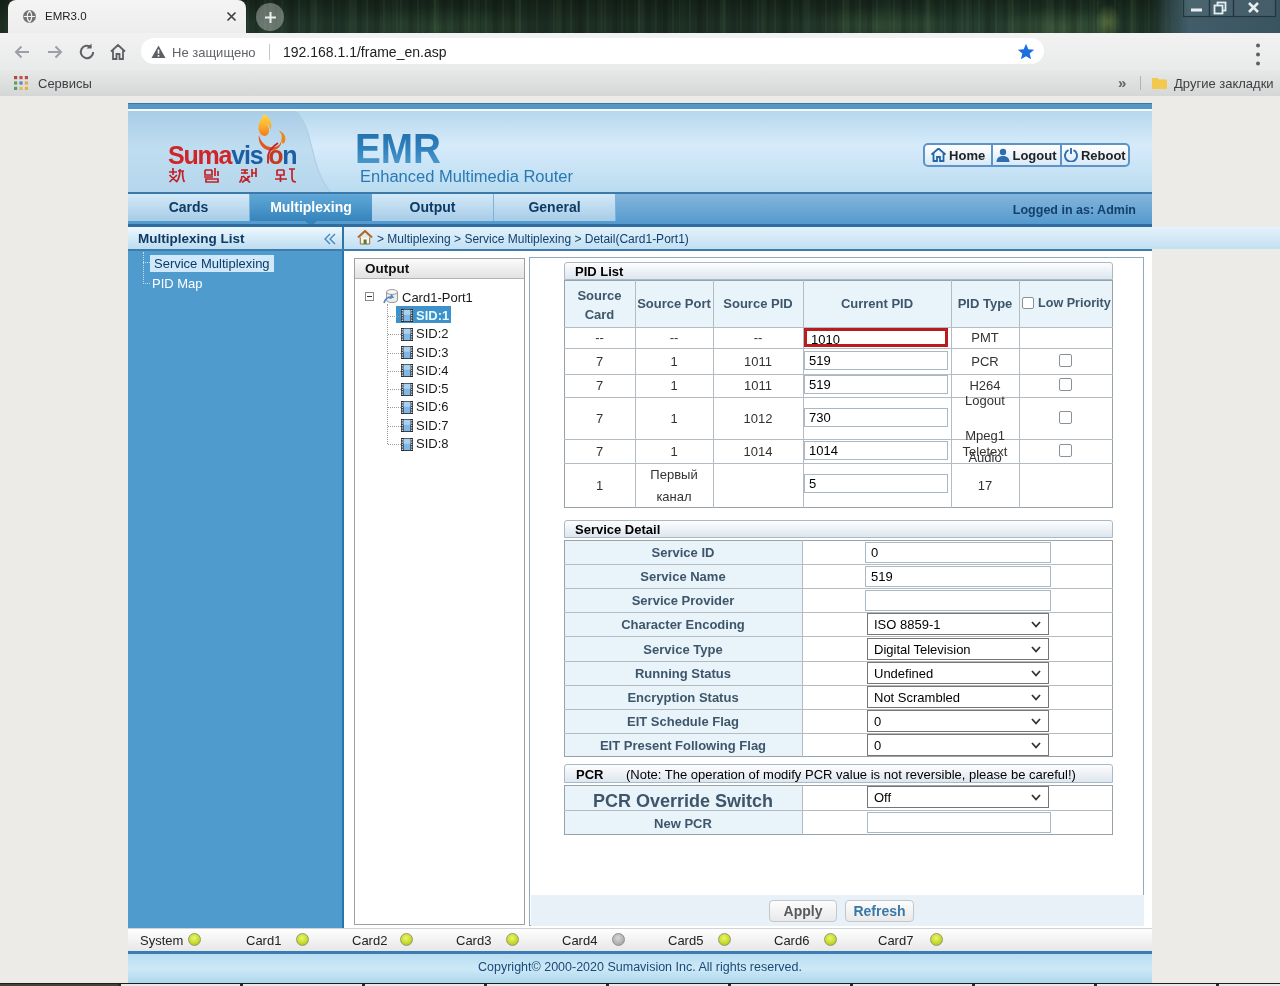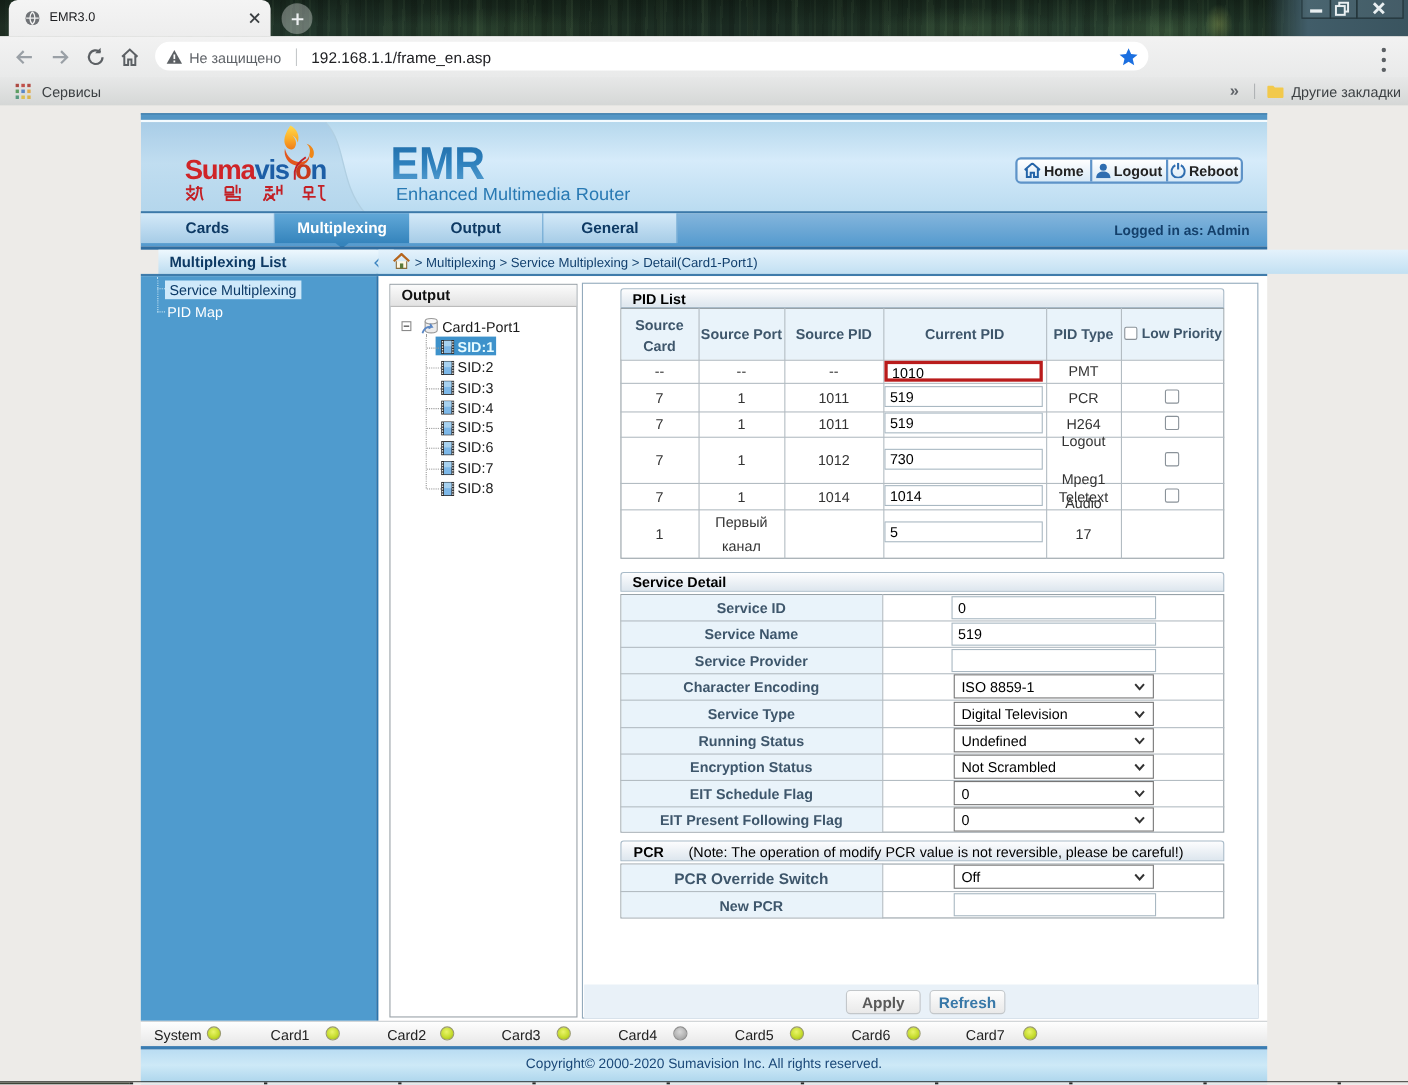--- a/index.html
+++ b/index.html
@@ -30,21 +30,21 @@
 
 #view { left:0; top:96px; width:1280px; height:890px; background:#edebe8; }
 #page { left:128px; top:7px; width:1024px; height:883px; }
 #topstrip { left:0; top:0; width:1024px; height:6px; background:#5496c5; border-top:1px solid #3a78a6; }
 #whiteline { left:0; top:6px; width:1024px; height:2px; background:#f4fbff; }
 #header { left:0; top:8px; width:1024px; height:81px; }
 #navline { left:0; top:89px; width:1024px; height:2px; background:#3c79a9; }
 #navbar { left:0; top:91px; width:1024px; height:30px; background:linear-gradient(#84b5dc,#549ace); }
 #navband { left:0; top:121px; width:1024px; height:3px; background:#2f6da0; }
 #row2 { left:0; top:124px; width:1024px; height:22px; }
-#sideheader { left:0; top:0; width:214px; height:22px; background:linear-gradient(#eef8fe,#bcdcf0);margin-left:16px; }
+#sideheader { left:0; top:0; width:214px; height:22px; background:linear-gradient(#eef8fe,#bcdcf0); }
 #crumb { left:216px; top:0; width:944px; height:22px; background:linear-gradient(#e4f2fc,#c2e0f2); }
 #row2line { left:0; top:146px; width:1024px; height:2px; background:#3f7cab; }
 #content { left:0; top:148px; width:1024px; height:677px; background:#fff; }
 #sidebar { left:0; top:0; width:214px; height:677px; background:#4f9bce; }
 #sidediv { left:214px; top:0; width:2px; height:677px; background:#2d74ab; }
 #outpanel { left:226px; top:7px; width:171px; height:667px; border:1px solid #9aa2a8; background:#fff; }
 #detailbox { left:401px; top:6px; width:615px; height:669px; border:1px solid #93aabc; background:#fff; }
 #statusbar { left:0; top:825px; width:1024px; height:23px; background:linear-gradient(#fefefe,#e7e7e7); border-top:1px solid #cfd3d6; }
 #bluebar { left:0; top:848px; width:1024px; height:35px; background:linear-gradient(#b9dcf2,#cde9f7 45%,#a9d3eb); border-top:3px solid #3a7cb2; }
 #taskstrip { left:0; top:983px; width:1280px; height:3px; }
@@ -501,21 +501,21 @@
 <div class="abs" style="left:337px;top:476px;width:182px;height:22px;border:1px solid #767676;background:#fff;font-size:13px;color:#000;line-height:21px;padding-left:6px;">0<svg class="abs" style="right:7px;top:7px" width="10" height="7" viewBox="0 0 10 7">
               <path d="M1 1 L5 5.5 L9 1" stroke="#333" stroke-width="1.8" fill="none"></path>
             </svg></div>
 <div class="abs" style="left:34px;top:506px;width:549px;height:19px;background:linear-gradient(#fdfdfe,#dde6ee);border:1px solid #a8bac8;border-radius:3px 3px 0 0;"></div>
 <div class="abs" style="left:46px;top:509px;font-size:13px;font-weight:bold;color:#000;">PCR</div>
 <div class="abs" style="left:96px;top:509px;font-size:13px;color:#000;">(Note: The operation of modify PCR value is not reversible, please be careful!)</div>
 <div class="abs" style="left:34px;top:527px;width:549px;height:50px;border:1px solid #98a2a8;"></div>
 <div class="abs" style="left:35px;top:528px;width:237px;height:48px;background:#e9f3fa;"></div>
 <div class="abs" style="left:272px;top:527px;width:1px;height:50px;background:#b3bcc2;"></div>
 <div class="abs" style="left:34px;top:552px;width:549px;height:1px;background:#b3bcc2;"></div>
-<div class="abs" style="left:34px;top:533px;width:238px;text-align:center;font-size:14px;font-weight:bold;color:#3e566b;">PCR Override Switch</div>
+<div class="abs" style="left:34px;top:533px;width:238px;text-align:center;font-size:18px;font-weight:bold;color:#3e566b;">PCR Override Switch</div>
 <div class="abs" style="left:34px;top:558px;width:238px;text-align:center;font-size:13px;font-weight:bold;color:#3e566b;">New PCR</div>
 <div class="abs" style="left:337px;top:528px;width:182px;height:22px;border:1px solid #767676;background:#fff;font-size:13px;color:#000;line-height:21px;padding-left:6px;">Off<svg class="abs" style="right:7px;top:7px" width="10" height="7" viewBox="0 0 10 7">
               <path d="M1 1 L5 5.5 L9 1" stroke="#333" stroke-width="1.8" fill="none"></path>
             </svg></div>
 <div class="abs" style="left:337px;top:554px;width:184px;height:21px;border:1px solid #a9b8c2;background:#fff;"></div>
 <div class="abs" style="left:1px;top:637px;width:613px;height:31px;background:#e9f1f8;"></div>
 <div class="abs" style="left:239px;top:642px;width:68px;height:22px;border:1px solid #c3c7ca;border-radius:4px;background:linear-gradient(#fdfdfd,#e9e9e9);text-align:center;line-height:21px;font-size:14px;font-weight:bold;color:#5a5a5a;">Apply</div>
 <div class="abs" style="left:315px;top:642px;width:69px;height:22px;border:1px solid #c3c7ca;border-radius:4px;background:linear-gradient(#fdfdfd,#e9e9e9);text-align:center;line-height:21px;font-size:14px;font-weight:bold;color:#3878a8;">Refresh</div>
 </div>
     </div>

